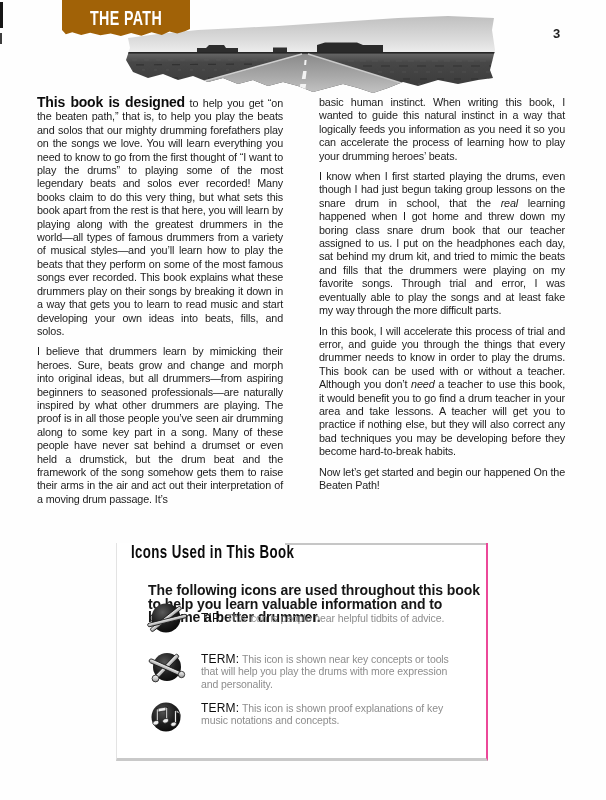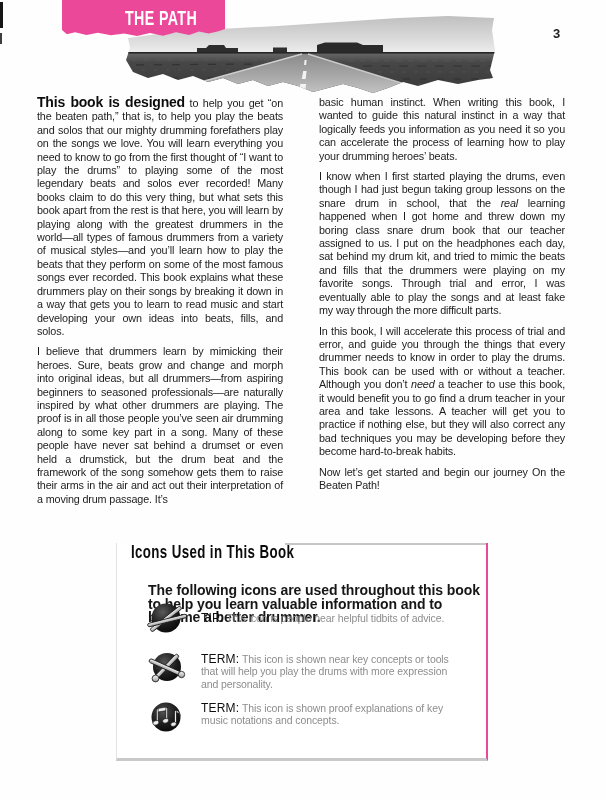--- a/index.html
+++ b/index.html
@@ -7,24 +7,23 @@
     position:relative;width:606px;height:800px;margin:0 auto;background:#fefefe;
     font-family:"Liberation Sans",sans-serif;color:#1f1f1f;overflow:hidden;
   }
   
   .scan-mark{position:absolute;background:#161616;}
   .m1{left:0;top:2px;width:3px;height:26px;}
   .m2{left:0;top:33px;width:2px;height:11px;background:#3d3d3d;}
 
   
   .chapter-tab{
-    position:absolute;left:62px;top:0;width:128px;height:38px;background:#ec4899;z-index:3;
+    position:absolute;left:62px;top:0;width:128px;height:38px;background:#a16207;z-index:3;
     display:flex;align-items:center;justify-content:center;
     clip-path:polygon(0 0,100% 0,100% 76%,96% 82%,90% 88%,84% 83%,78% 92%,70% 85%,62% 94%,54% 87%,46% 95%,38% 88%,30% 93%,22% 86%,15% 92%,8% 85%,3% 90%,0 79%);
-    padding-left:35px;
   }
   .display{
     display:inline-block;font-weight:800;letter-spacing:.4px;
     transform:scale(.95,1.28);transform-origin:left center;white-space:nowrap;
   }
   .chapter-tab .display{color:#ffffff;font-size:15px;transform:scale(.95,1.3);transform-origin:center center;margin-top:-4px;}
 
   
   .hero{
     position:absolute;left:118px;top:8px;width:378px;height:86px;z-index:2;
@@ -129,21 +128,21 @@
   <div class="pagenum">3</div>
 
   <div class="col col-left">
     <p><span class="leadin">This book is designed</span><span> to help you get “on the beaten path,” that is, to help you play the beats and solos that our mighty drumming forefathers play on the songs we love. You will learn everything you need to know to go from the first thought of “I want to play the drums” to playing some of the most legendary beats and solos ever recorded! Many books claim to do this very thing, but what sets this book apart from the rest is that here, you will learn by playing along with the greatest drummers in the world—all types of famous drummers from a variety of musical styles—and you’ll learn how to play the beats that they perform on some of the most famous songs ever recorded. This book explains what these drummers play on their songs by breaking it down in a way that gets you to learn to read music and start developing your own ideas into beats, fills, and solos.</span></p>
     <p><span>I believe that drummers learn by mimicking their heroes. Sure, beats grow and change and morph into original ideas, but all drummers—from aspiring beginners to seasoned professionals—are naturally inspired by what other drummers are playing. The proof is in all those people you’ve seen air drumming along to some key part in a song. Many of these people have never sat behind a drumset or even held a drumstick, but the drum beat and the framework of the song somehow gets them to raise their arms in the air and act out their interpretation of a moving drum passage. It’s</span></p>
   </div>
   <div class="col col-right">
     <p><span>basic human instinct. When writing this book, I wanted to guide this natural instinct in a way that logically feeds you information as you need it so you can accelerate the process of learning how to play your drumming heroes’ beats.</span></p>
     <p><span>I know when I first started playing the drums, even though I had just begun taking group lessons on the snare drum in school, that the </span><span class="it">real</span><span> learning happened when I got home and threw down my boring class snare drum book that our teacher assigned to us. I put on the headphones each day, sat behind my drum kit, and tried to mimic the beats and fills that the drummers were playing on my favorite songs. Through trial and error, I was eventually able to play the songs and at least fake my way through the more difficult parts.</span></p>
     <p><span>In this book, I will accelerate this process of trial and error, and guide you through the things that every drummer needs to know in order to play the drums. This book can be used with or without a teacher. Although you don’t </span><span class="it">need</span><span> a teacher to use this book, it would benefit you to go find a drum teacher in your area and take lessons. A teacher will get you to practice if nothing else, but they will also correct any bad techniques you may be developing before they become hard-to-break habits.</span></p>
-    <p><span>Now let’s get started and begin our journey On the Beaten Path!</span></p>
+    <p><span>Now let’s get started and begin our happened On the Beaten Path!</span></p>
   </div>
 
   <div class="icons-box">
     <span class="box-title display">Icons Used in This Book</span>
     <p class="box-intro">The following icons are used throughout this book to help you learn valuable information and to become a better drummer.</p>
 
     <div class="rows">
 
       <div class="icon-row row-tip">
         <span class="badge">

